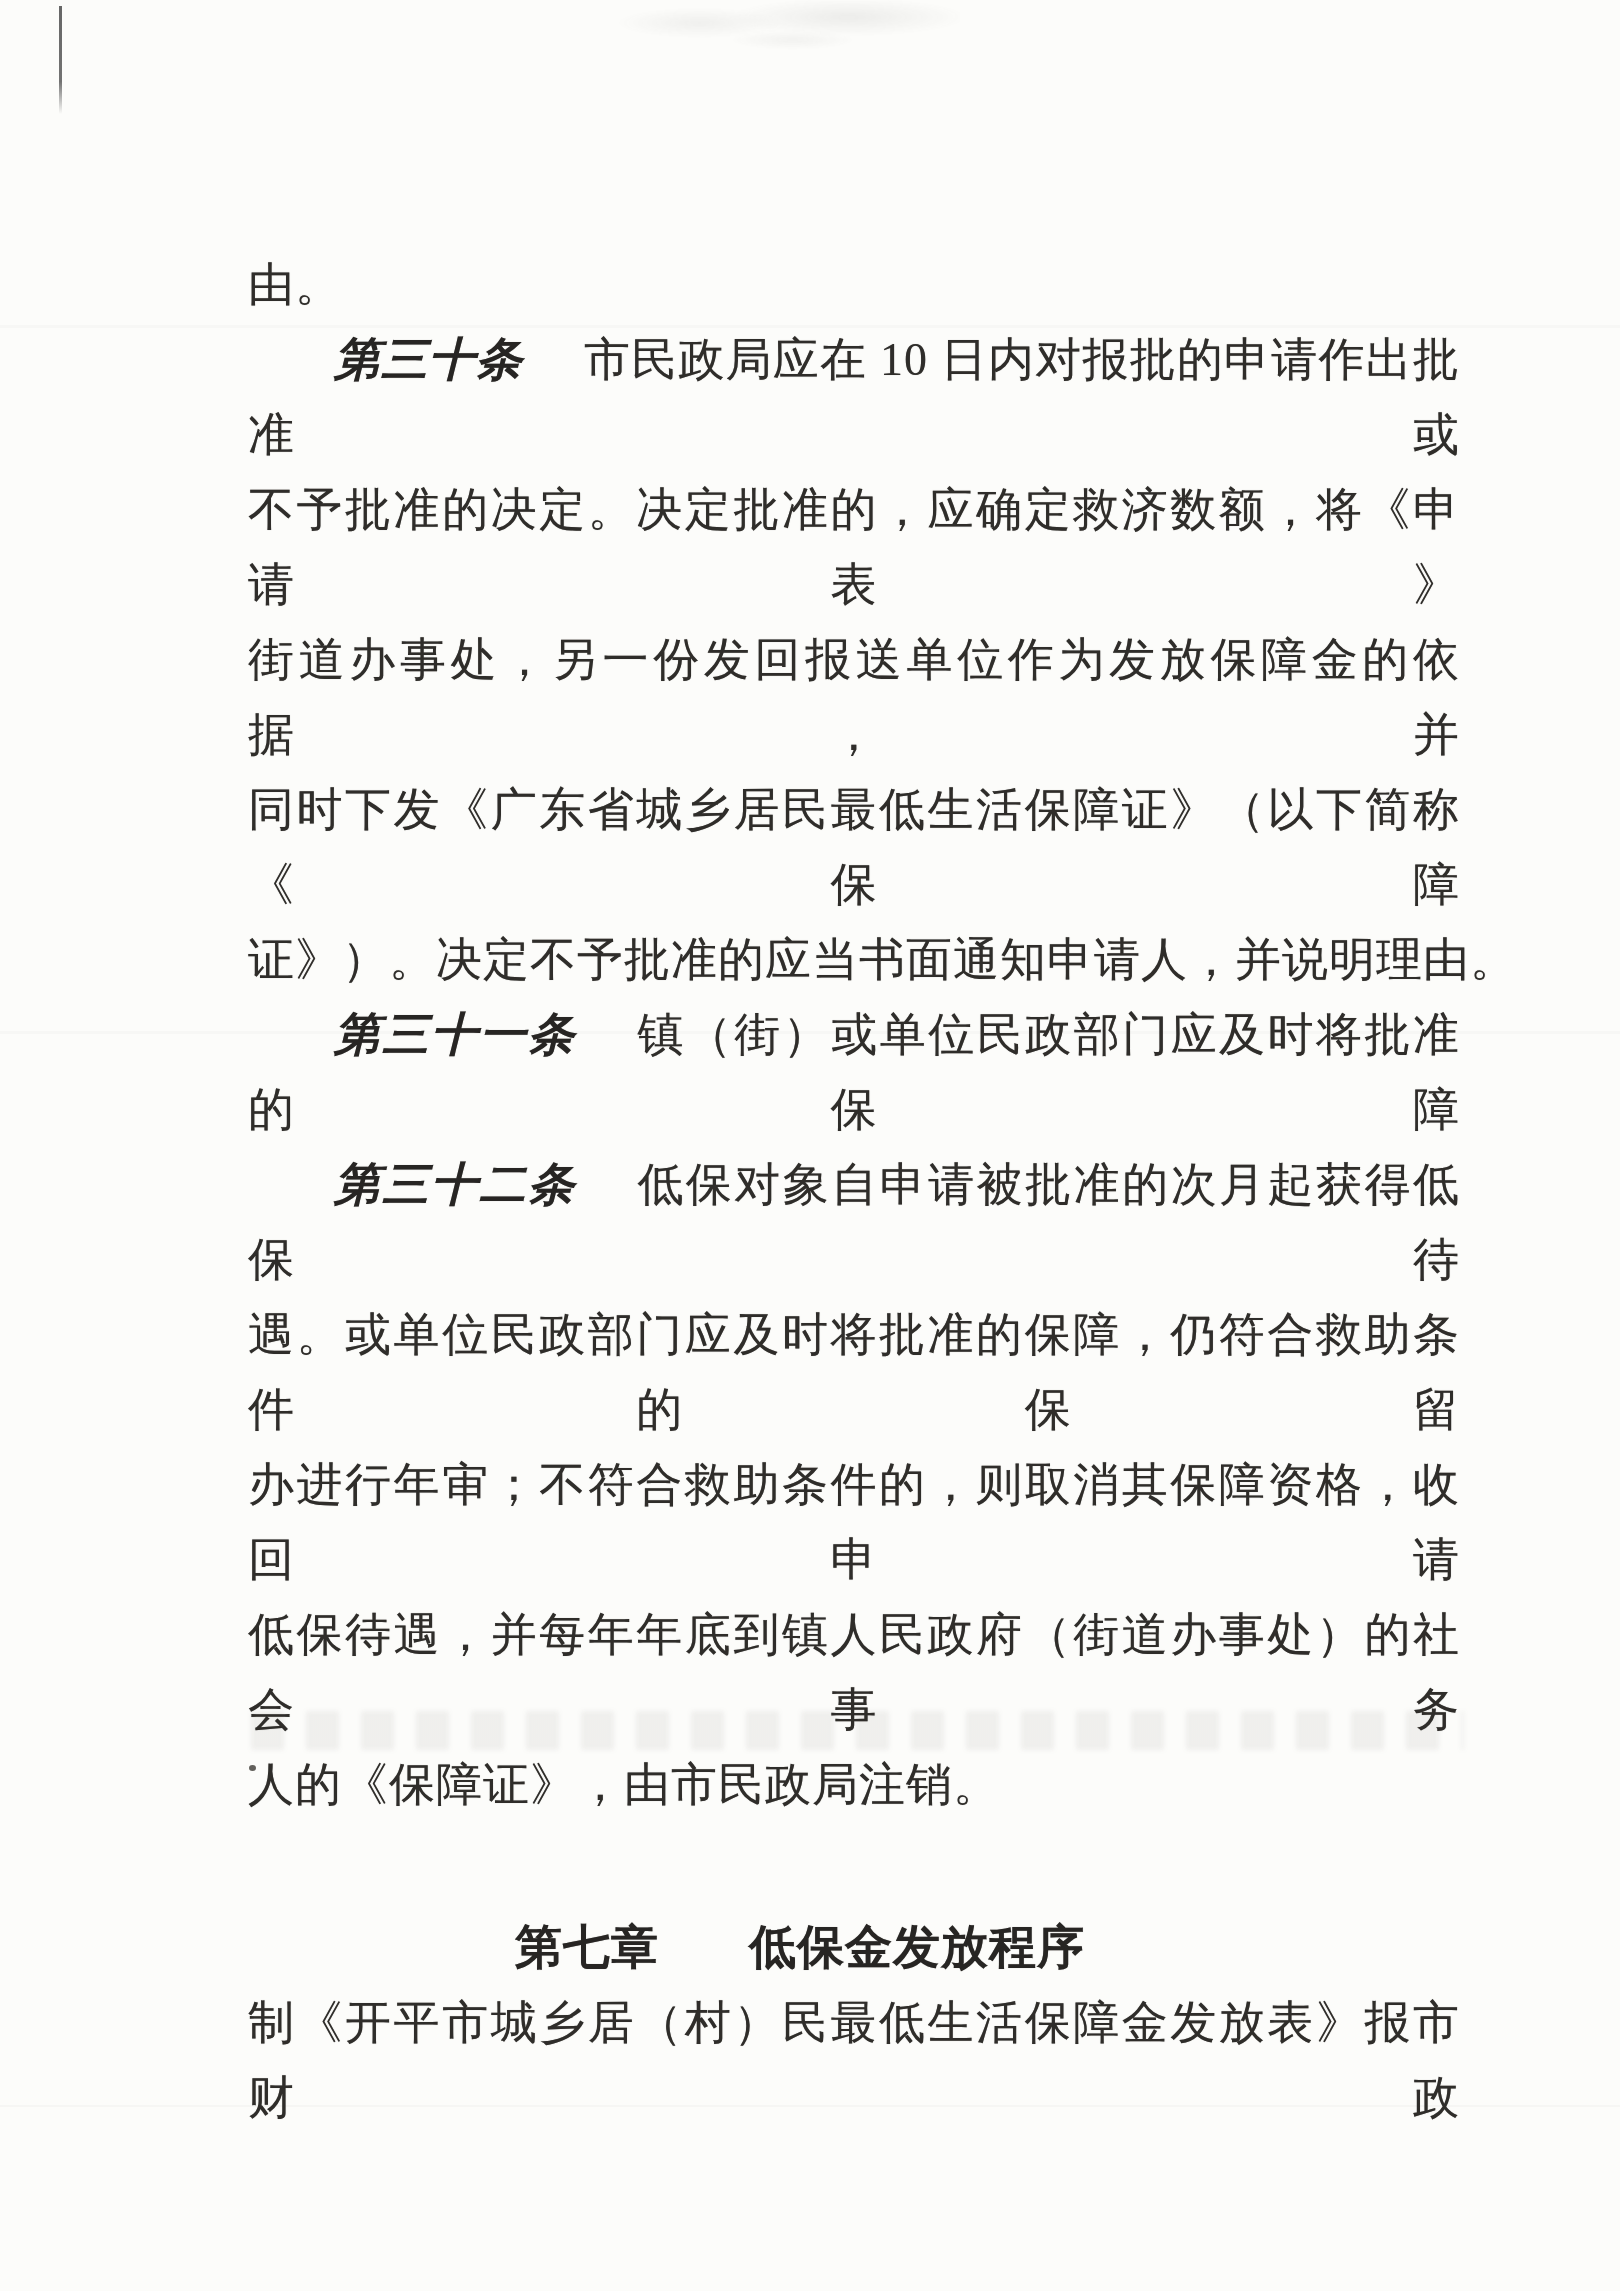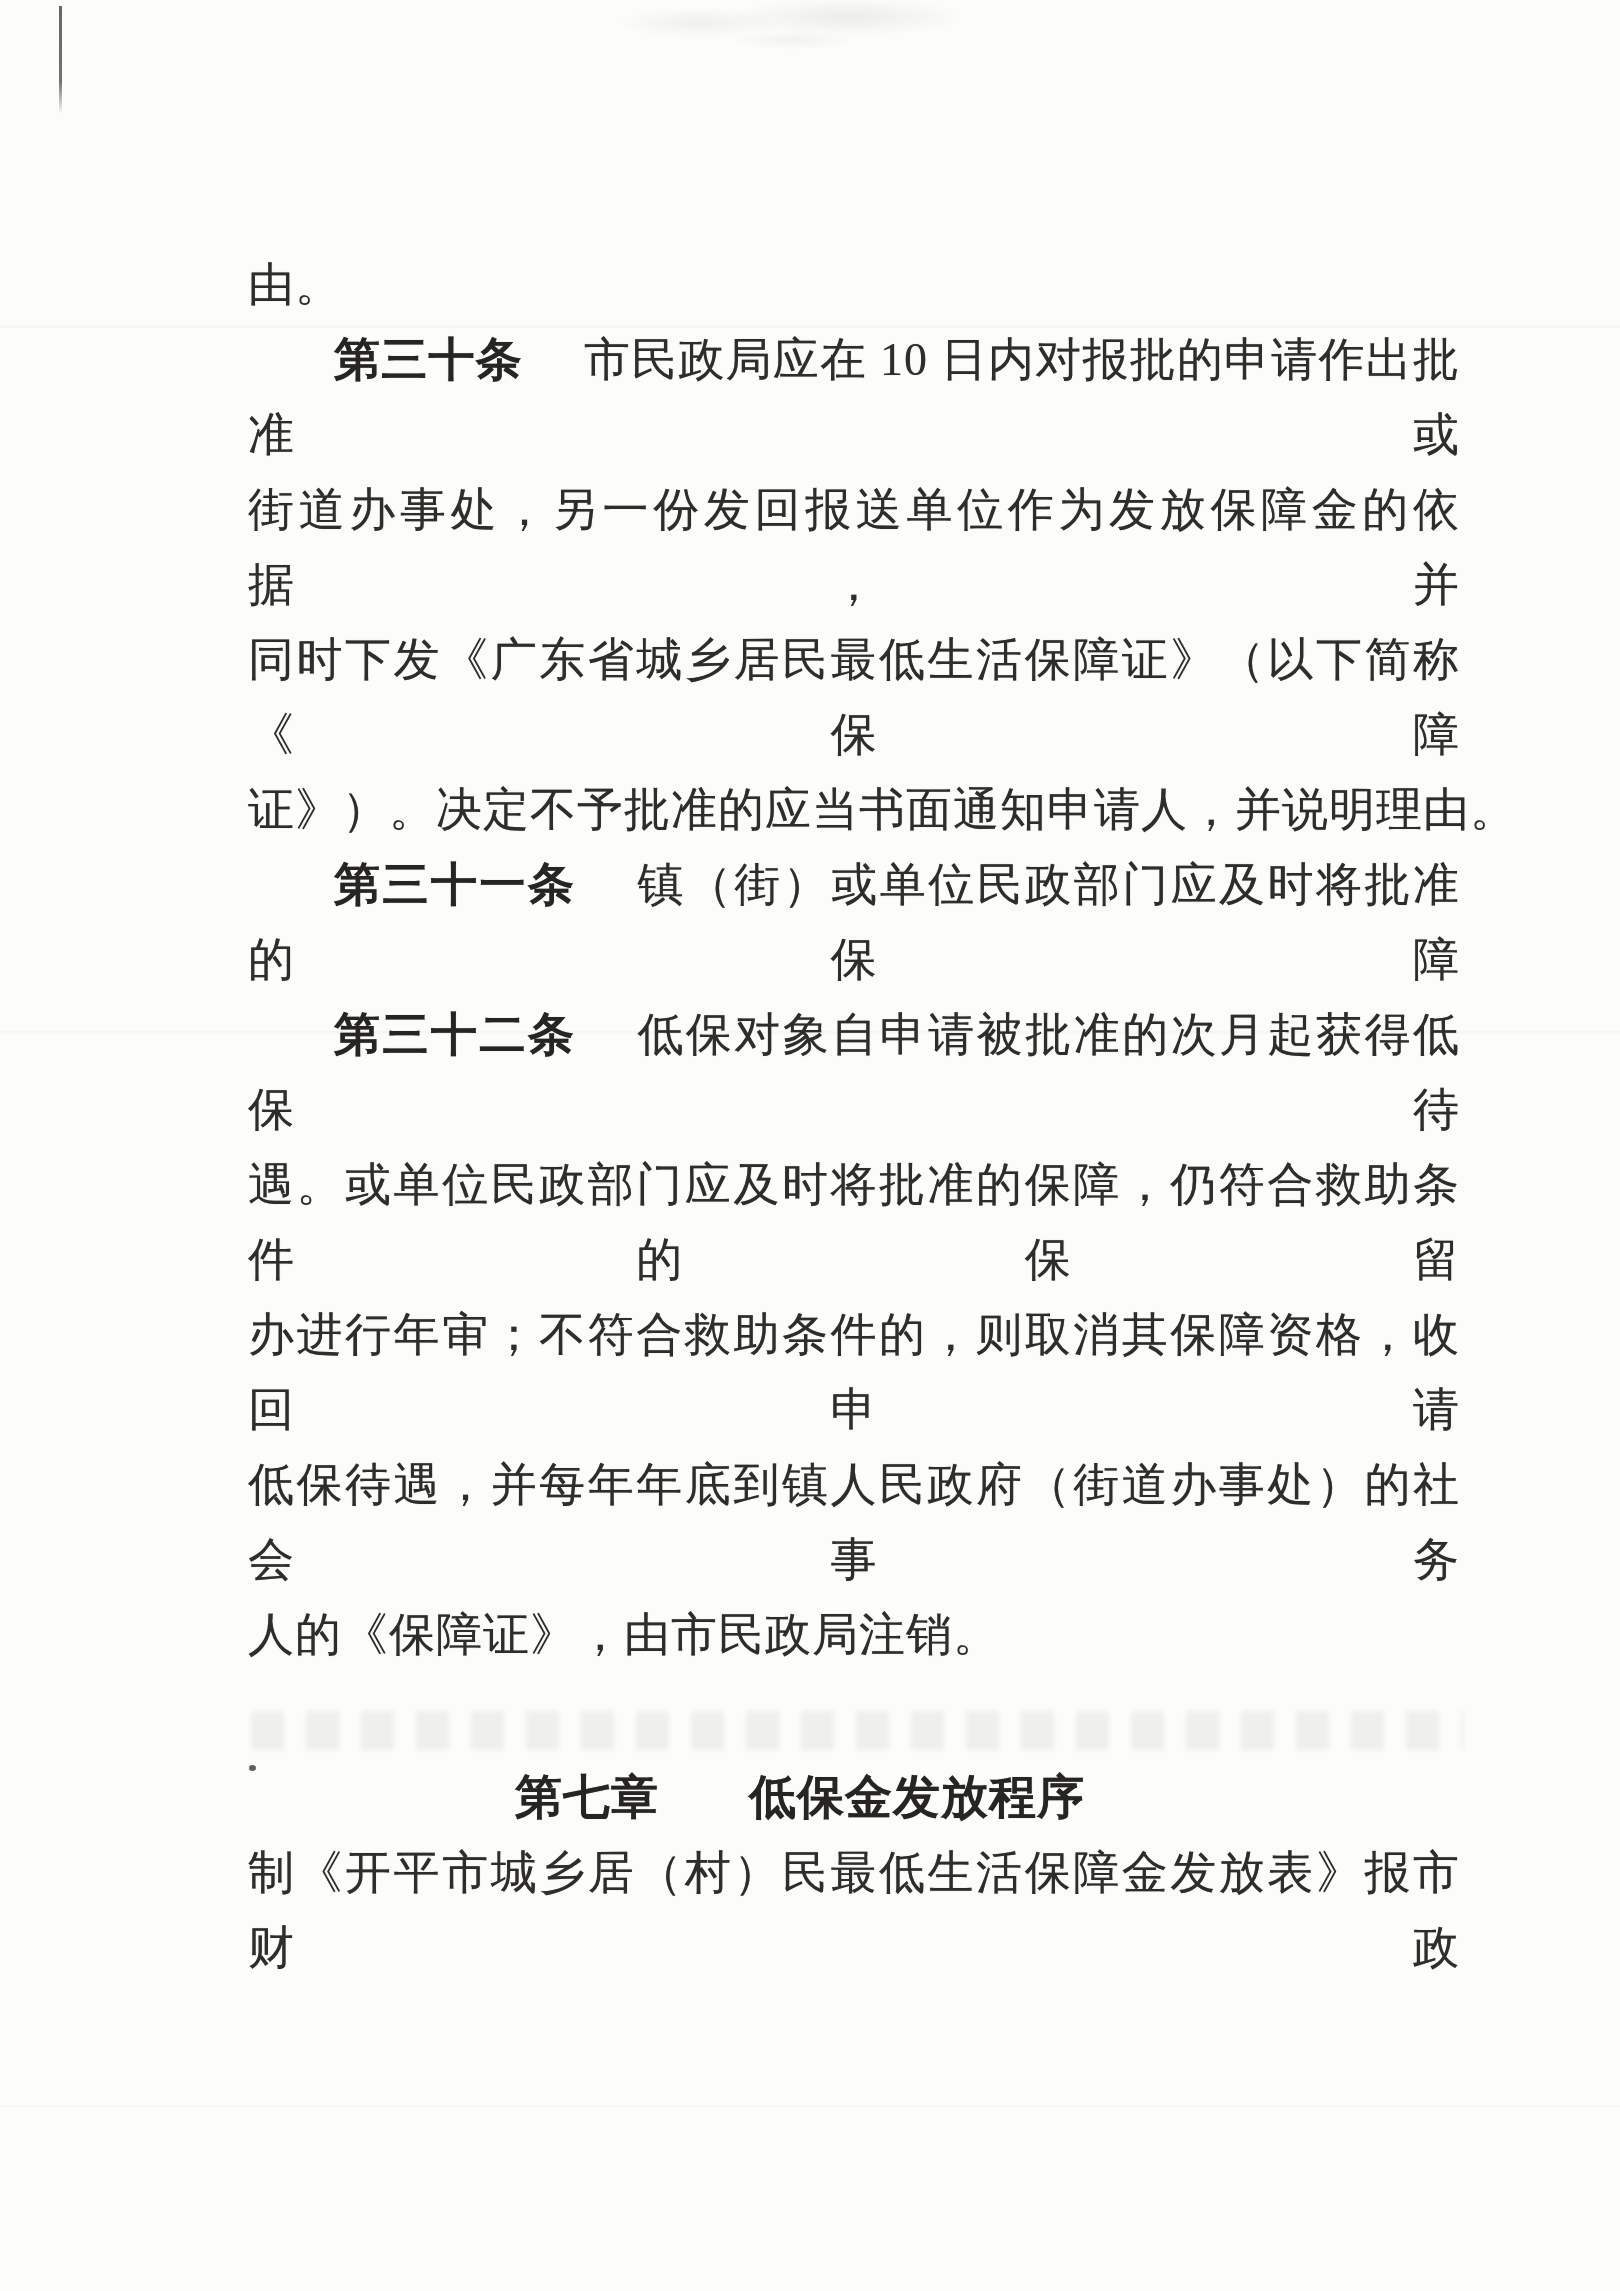--- a/index.html
+++ b/index.html
@@ -53,21 +53,21 @@
     width:1212px;
     font-size:46px;
     line-height:75px;
     text-align:justify;
     letter-spacing:1px;
     text-shadow:0 0 0.7px rgba(45,43,40,0.55);
   }
   .line{white-space:nowrap;}
   .line.wrapfill{white-space:normal;text-align:justify;text-align-last:justify;}
   .line.indent{text-indent:86px;}
-  .seg-bold{font-weight:700;color:#272523;}
+  .seg-bold{font-weight:700;color:#272523;font-style:italic;}
   .seg-bold.art-num{margin-right:61px;}
   .heading{
     position:relative;left:-54px;
     text-align:right;text-align-last:center;
     font-weight:700;color:#272523;
     white-space:nowrap;
     font-size:47px;
   }
   .heading .h-num{margin-right:90px;}
   .h7{margin-top:88px;}
@@ -82,20 +82,21 @@
   <div class="streak" id="streak-1"></div>
   <div class="streak" id="streak-2"></div>
   <div class="streak" id="streak-3"></div>
   <div id="ghost-row"></div>
   <div id="ink-dot"></div>
 
   <div id="doc-body">
 
     <div class="line"><span>由。</span></div>
       <div class="line wrapfill indent"><span class="seg-bold art-num">第三十条</span><span>市民政局应在 10 日内对报批的申请作出批准或</span></div>
+      <div class="line wrapfill"><span>不予批准的决定。决定批准的，应确定救济数额，将《申请表》</span></div>
       <div class="line wrapfill"><span>街道办事处，另一份发回报送单位作为发放保障金的依据，并</span></div>
       <div class="line wrapfill"><span>同时下发《广东省城乡居民最低生活保障证》（以下简称《保障</span></div>
       <div class="line"><span>证》）。决定不予批准的应当书面通知申请人，并说明理由。</span></div>
       <div class="line wrapfill indent"><span class="seg-bold art-num">第三十一条</span><span>镇（街）或单位民政部门应及时将批准的保障</span></div>
       <div class="line wrapfill indent"><span class="seg-bold art-num">第三十二条</span><span>低保对象自申请被批准的次月起获得低保待</span></div>
       <div class="line wrapfill"><span>遇。或单位民政部门应及时将批准的保障，仍符合救助条件的保留</span></div>
       <div class="line wrapfill"><span>办进行年审；不符合救助条件的，则取消其保障资格，收回申请</span></div>
       <div class="line wrapfill"><span>低保待遇，并每年年底到镇人民政府（街道办事处）的社会事务</span></div>
       <div class="line"><span>人的《保障证》，由市民政局注销。</span></div>
       <div class="heading h7"><span class="h-num">第七章</span><span>低保金发放程序</span></div>

